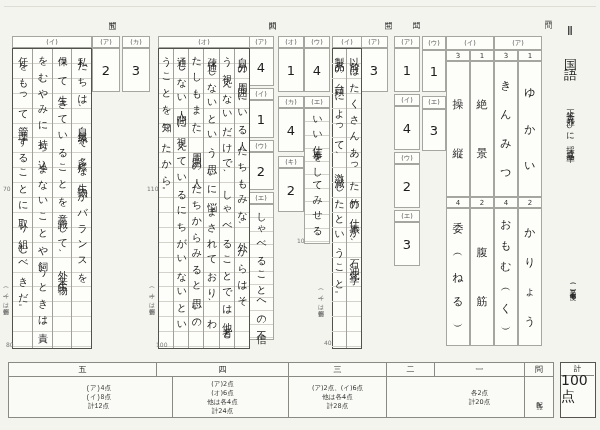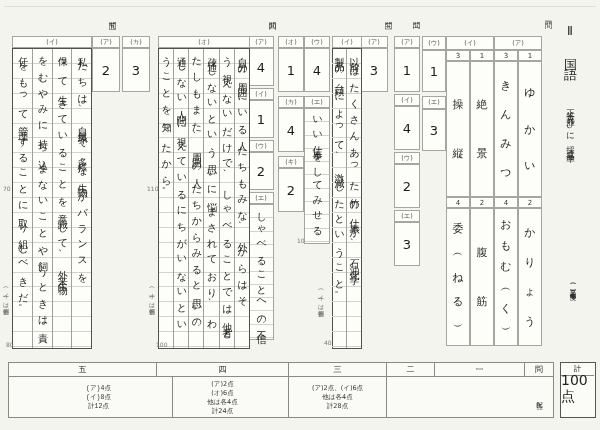--- a/index.html
+++ b/index.html
@@ -200,20 +200,24 @@
       <div class="sc-line">計24点</div>
     </div>
     <div class="abs sc-head" style="left:280px;top:0;width:98px;height:14px;">三</div>
     <div class="abs sc-body" style="left:280px;top:14px;width:98px;height:41px;">
       <div class="sc-line">(ア)2点、(イ)6点</div>
       <div class="sc-line">他は各4点</div>
       <div class="sc-line">計28点</div>
     </div>
     <div class="abs sc-head" style="left:378px;top:0;width:48px;height:14px;">二</div>
     <div class="abs sc-head" style="left:426px;top:0;width:90px;height:14px;">一</div>
+    <div class="abs sc-body" style="left:426px;top:14px;width:90px;height:41px;">
+      <div class="sc-line">各2点</div>
+      <div class="sc-line">計20点</div>
+    </div>
     <div class="abs sc-head" style="left:516px;top:0;width:28px;height:14px;border-right:none;">問</div>
     <div class="abs sc-body" style="left:516px;top:14px;width:28px;height:41px;border-right:none;">
       <div class="vtext" style="font-size:6.5px;letter-spacing:2px;">配点</div>
     </div>
   </div>
 
   <div class="abs" style="left:560px;top:362px;width:36px;height:56px;border:1.5px solid #57554f;background:#fbfbf7;">
     <div class="abs" style="left:0;top:0;width:33px;height:13px;border-bottom:1px solid #8a8a84;display:flex;align-items:center;justify-content:center;font-size:7.5px;color:#222;">計</div>
     <div class="abs" style="left:0;top:6px;width:33px;height:40px;display:flex;align-items:center;justify-content:center;font-size:14px;color:#222;">100点</div>
   </div>

